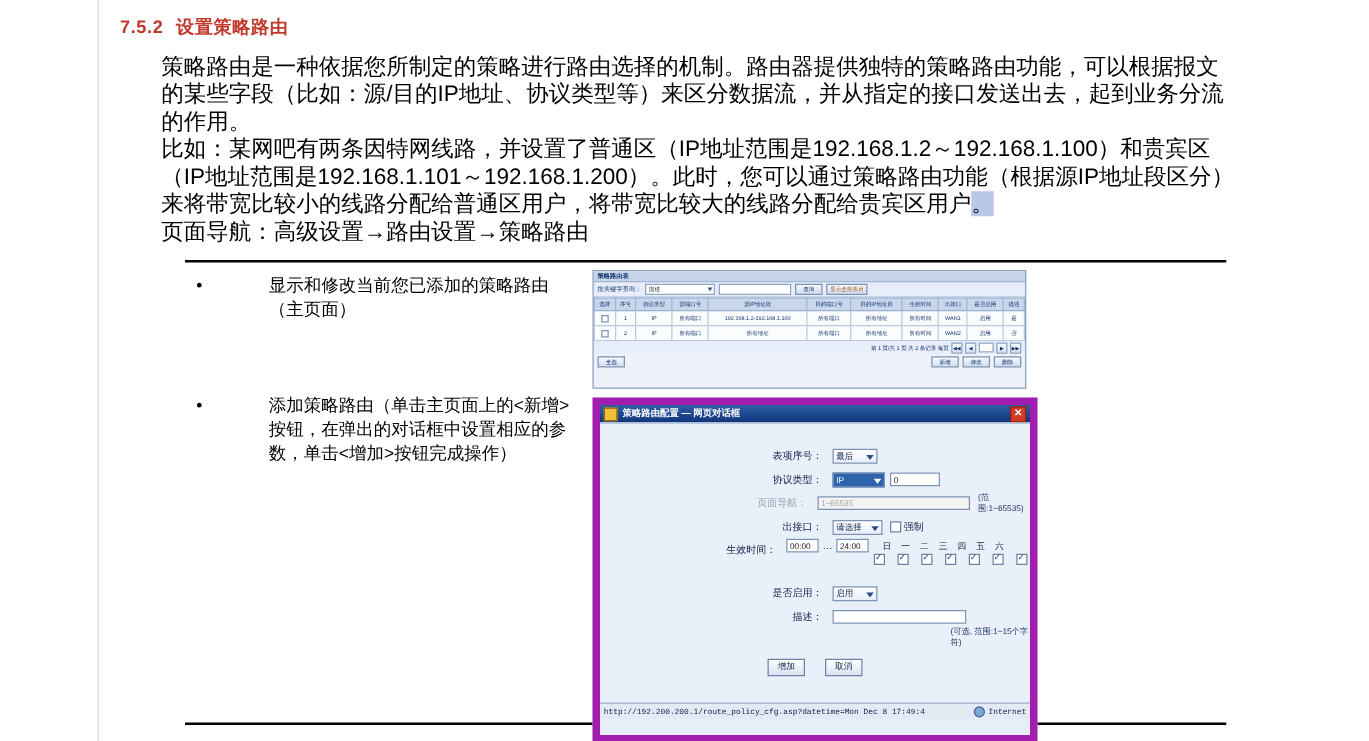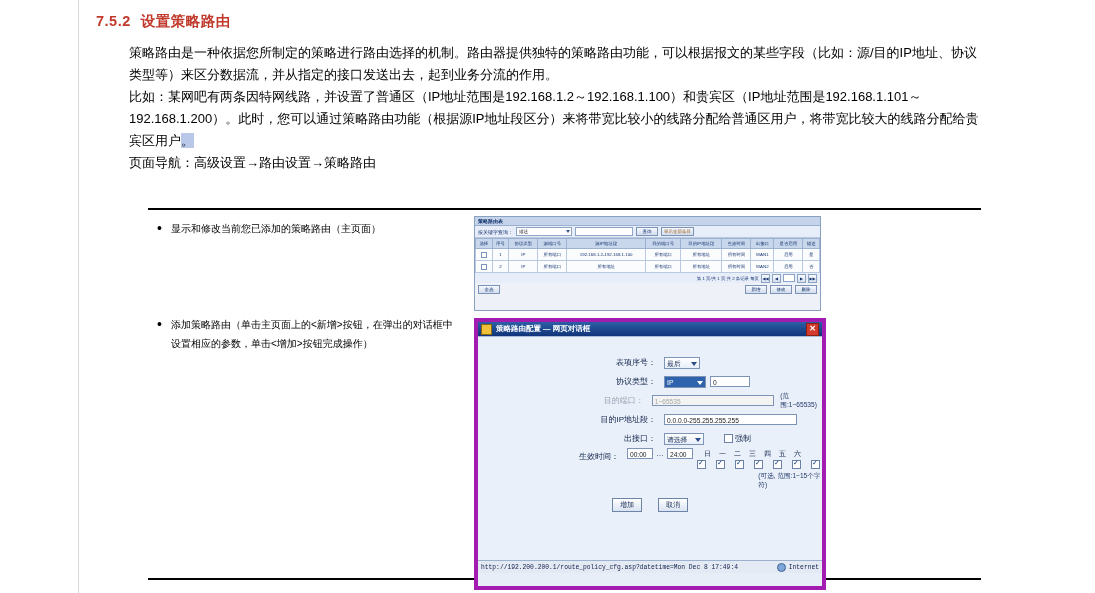--- a/index.html
+++ b/index.html
@@ -38,21 +38,21 @@
     color: #c0392b;
     font-weight: bold;
     letter-spacing: 0.5px;
   }
   .heading .num { margin-right: 10px; }
   .body-text {
     position: absolute;
     left: 129px;
     top: 42px;
     width: 860px;
-    font-size: 13px;
+    font-size: 18px;
     line-height: 22px;
     color: #000;
   }
   .body-text p { margin: 0 0 0 0; }
   .hl {
     background: #b9c7e8;
   }
 
   .hr-top {
     position: absolute;
@@ -78,22 +78,23 @@
   }
   .bullet-dot {
     width: 14px;
     flex: 0 0 14px;
     font-size: 14px;
     line-height: 18px;
     color: #000;
     text-align: left;
   }
   .bullet-text {
-    font-size: 10px;
+    font-size: 14px;
     line-height: 19px;
+    margin-left: 44px;
   }
 
   #bullet1 { left: 157px; top: 219px; width: 300px; }
   #bullet2 { left: 157px; top: 315px; width: 305px; }
 
   
   .shot1 {
     position: absolute;
     left: 474px;
     top: 216px;
@@ -210,21 +211,21 @@
     background: #eef2f8;
   }
 
   
   .shot2 {
     position: absolute;
     left: 474px;
     top: 318px;
     width: 344px;
     height: 264px;
-    border: 4px solid #a21caf;
+    border: 6px solid #a21caf;
     background: #e8eef8;
     font-family: "Liberation Sans", sans-serif;
     font-size: 8px;
     color: #10234a;
     overflow: hidden;
   }
   .s2-titlebar {
     height: 14px;
     background: linear-gradient(#2d5fa5,#11347a);
     display: flex;
@@ -511,34 +512,30 @@
 
         <div class="frm-row">
           <span class="frm-label">协议类型：</span>
           <span class="sel blue" style="width:42px">IP</span>
           <span class="inp" style="width:40px;margin-left:4px">0</span>
         </div>
 
 
 
         <div class="frm-row">
-          <span class="frm-label dim">目的端口：</span>
+          <span class="frm-label dim">页面导航：</span>
           <span class="inp dis" style="width:133px">1~65535</span>
           <span class="hint">(范围:1~65535)</span>
         </div>
 
-        <div class="frm-row">
-          <span class="frm-label">目的IP地址段：</span>
-          <span class="inp" style="width:133px">0.0.0.0-255.255.255.255</span>
-        </div>
 
         <div class="frm-row">
           <span class="frm-label">出接口：</span>
           <span class="sel" style="width:40px">请选择</span>
-          <span style="margin-left:20px"><span class="chk"></span><span>强制</span></span>
+          <span style="margin-left:6px"><span class="chk"></span><span>强制</span></span>
         </div>
 
         <div class="frm-row" style="height:26px;align-items:flex-start">
           <span class="frm-label" style="padding-top:3px">生效时间：</span>
           <div>
             <div style="display:flex;align-items:center;gap:3px">
               <span class="inp" style="width:26px">00:00</span>
               <span>…</span>
               <span class="inp" style="width:26px">24:00</span>
               <div class="week" style="margin-left:8px">
@@ -556,21 +553,29 @@
               <span class="chk on"></span>
               <span class="chk on"></span>
               <span class="chk on"></span>
               <span class="chk on"></span>
               <span class="chk on"></span>
               <span class="chk on"></span>
             </div>
           </div>
         </div>
 
-
+        <div class="frm-row" style="margin-top:8px">
+          <span class="frm-label">是否启用：</span>
+          <span class="sel" style="width:36px">启用</span>
+        </div>
+
+        <div class="frm-row">
+          <span class="frm-label">描述：</span>
+          <span class="inp" style="width:107px"></span>
+        </div>
 
         <div class="frm-row" style="height:14px">
           <span class="frm-label"></span>
           <span class="hint" style="margin-left:110px">(可选, 范围:1~15个字符)</span>
         </div>
 
         <div class="btnrow">
           <span class="dbtn">增加</span>
           <span class="dbtn">取消</span>
         </div>

